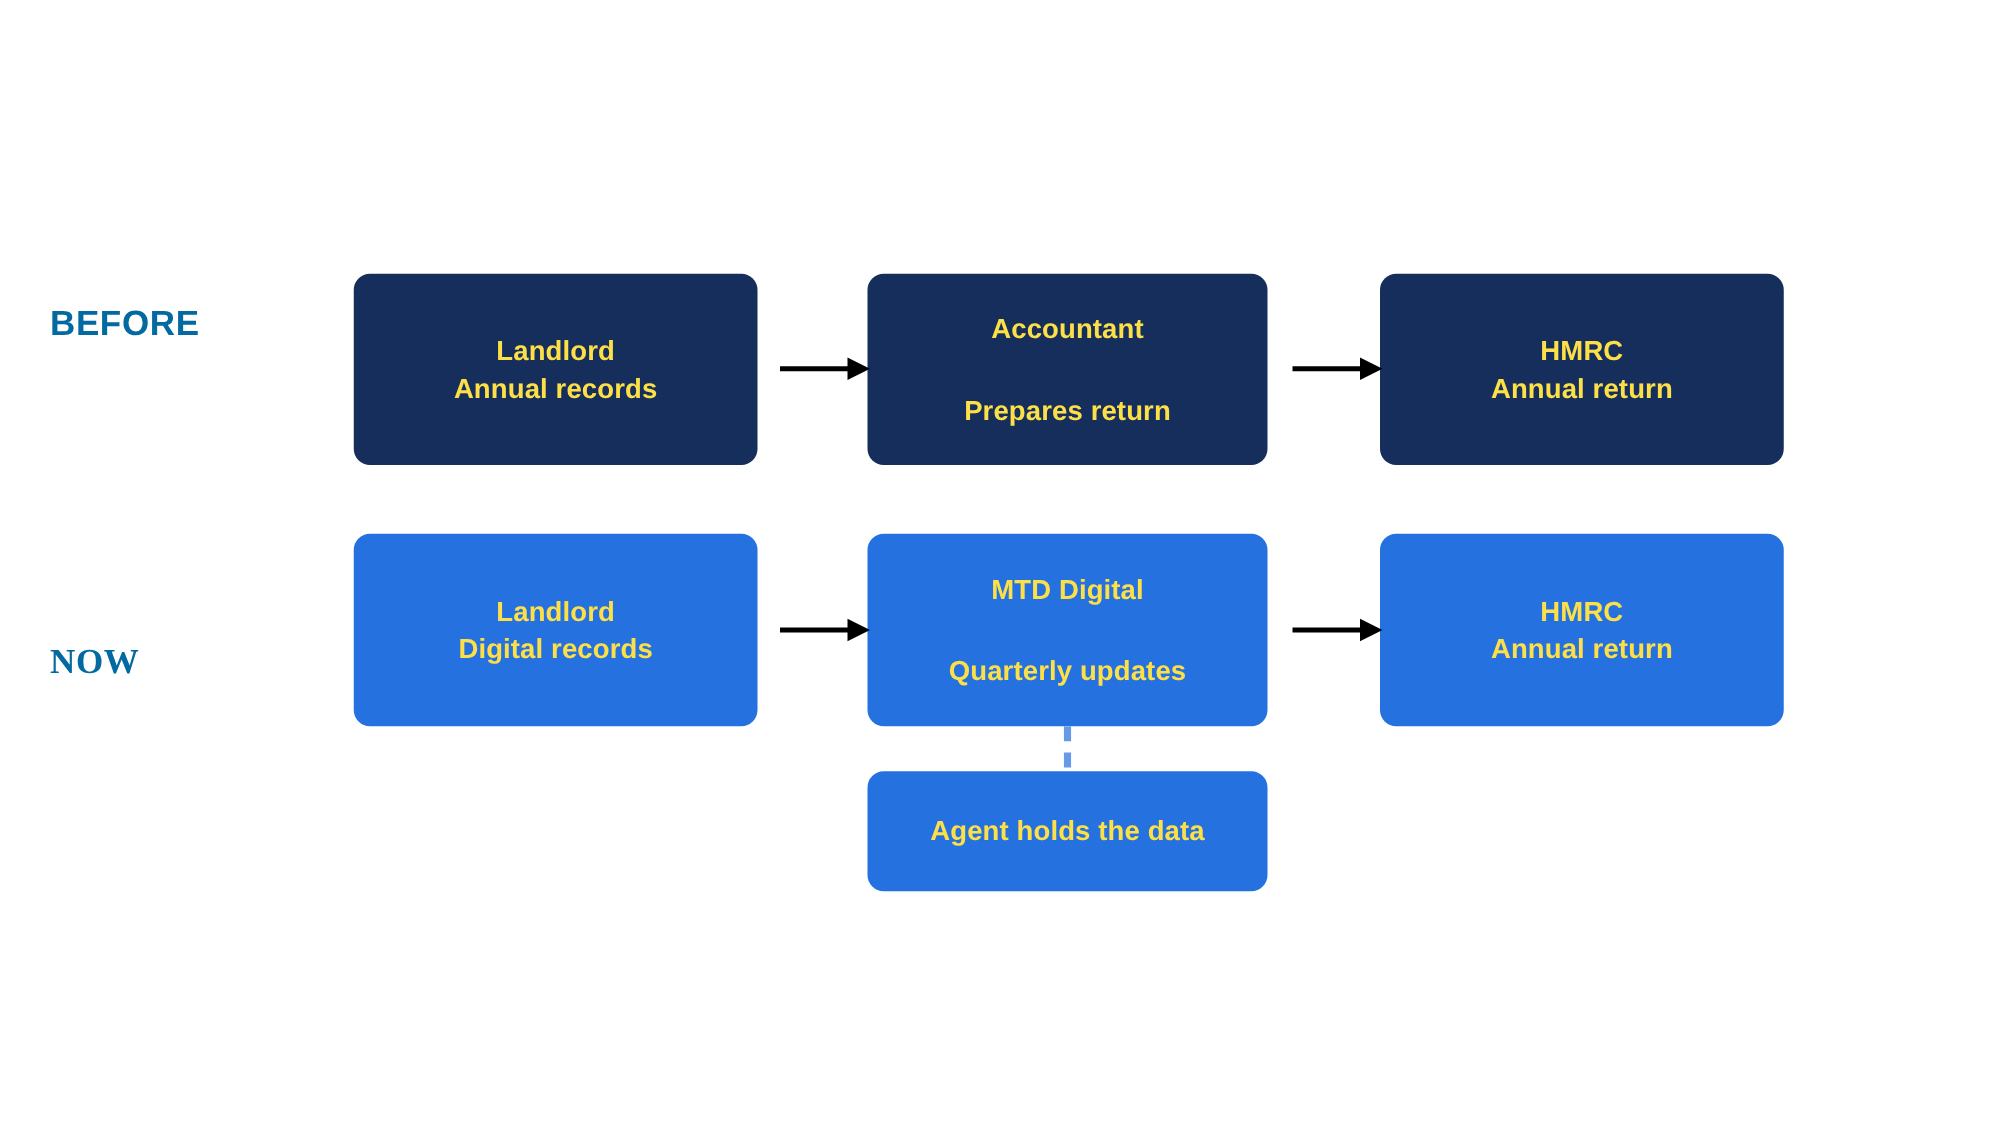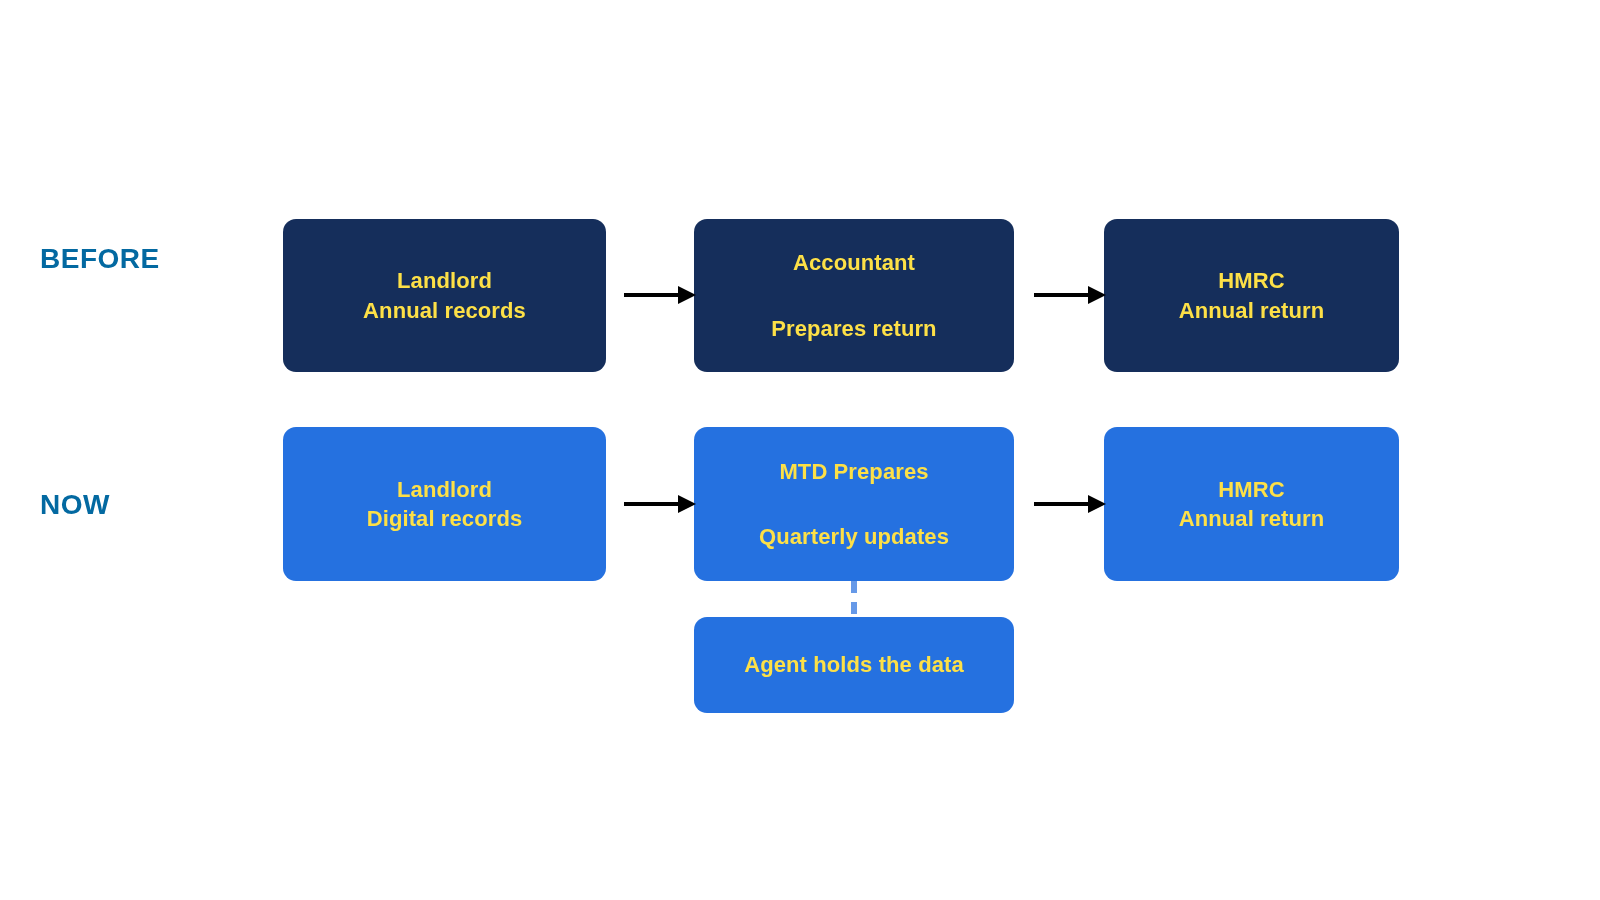--- a/index.html
+++ b/index.html
@@ -25,21 +25,21 @@
     position: absolute;
     font-size: 28px;
     font-weight: 700;
     color: #0369a1;
     letter-spacing: 0.5px;
     text-align: left;
     line-height: 1;
     white-space: nowrap;
   }
   .row-label.before { left: 40px; width: 190px; top: 245px; }
-  .row-label.now    { left: 40px; width: 190px; top: 491px; }
+  .row-label.now    { left: 40px; width: 190px; top: 516px; font-family: Liberation Serif, serif; }
 
   
   .node {
     position: absolute;
     border-radius: 13px;
     box-sizing: border-box;
     display: flex;
     flex-direction: column;
     align-items: center;
     justify-content: center;
@@ -67,21 +67,21 @@
   }
   .node.single .title { font-size: 22px; font-weight: 700; }
 
   
   .r1 { top: 219px; height: 153px; }
   
   .r2 { top: 427px; height: 154px; }
 
   .c1 { left: 283px; width: 323px; }
   .c2 { left: 694px; width: 320px; gap: 36px; }
-  .c3 { left: 1104px; width: 295px; }
+  .c3 { left: 1104px; width: 323px; }
 
   .agent-node {
     left: 694px;
     width: 320px;
     top: 617px;
     height: 96px;
   }
 
   
   .arrow {
@@ -138,21 +138,21 @@
       <polygon points="54,4 72,13 54,22" fill="#000000"></polygon>
     </svg>
   </div>
 
   <div class="node blue r2 c1">
     <div class="title">Landlord</div>
     <div class="subtitle">Digital records</div>
   </div>
 
   <div class="node blue r2 c2">
-    <div class="title">MTD Prepares</div>
+    <div class="title">MTD Digital</div>
     <div class="subtitle">Quarterly updates</div>
   </div>
 
   <div class="node blue r2 c3">
     <div class="title">HMRC</div>
     <div class="subtitle">Annual return</div>
   </div>
 
   <div class="arrow" style="left:624px; top:491px; width:72px;">
     <svg width="72" height="26" viewBox="0 0 72 26">

